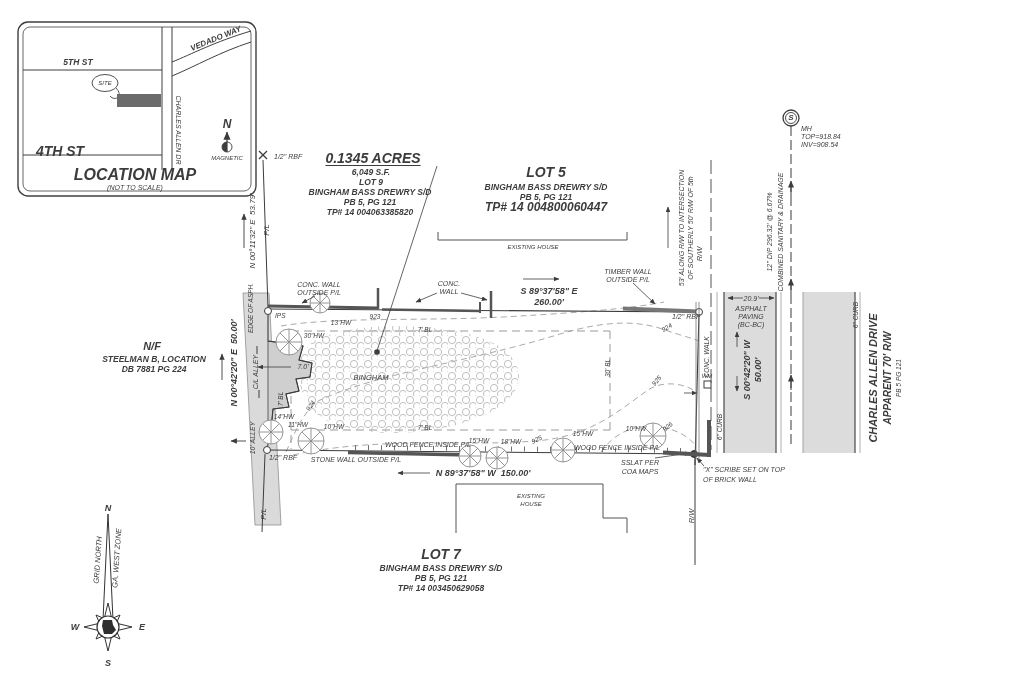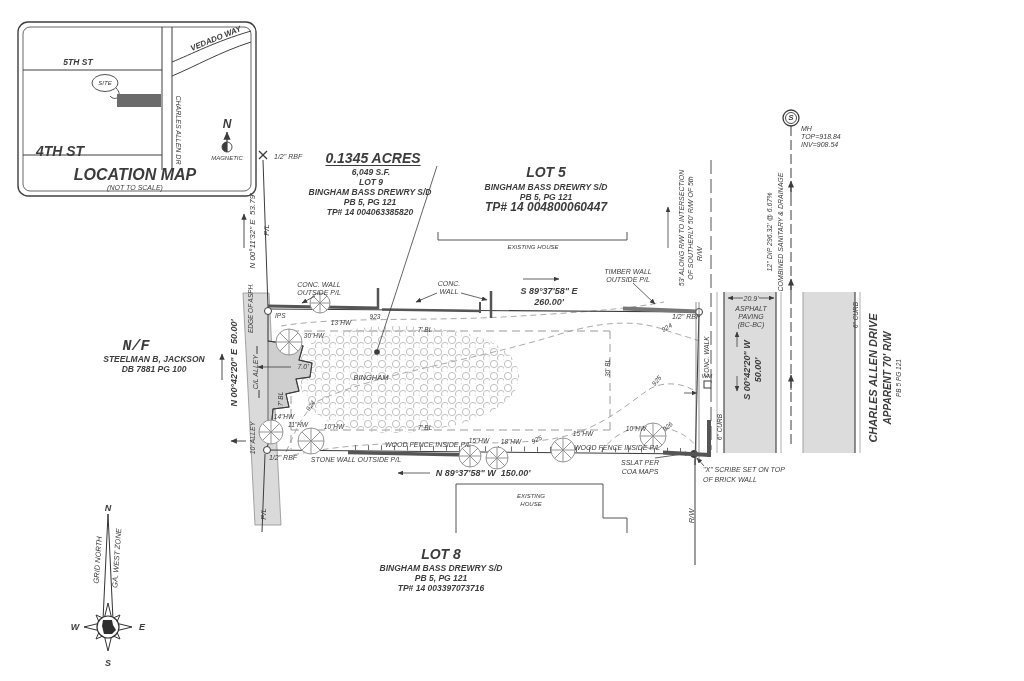--- a/index.html
+++ b/index.html
@@ -281,27 +281,27 @@
       <div class="lbl" style="left: 583px; top: 434px; font-size: 6.5px; transform: translate(-50%, -50%) rotate(0deg);">15"HW</div>
       <div class="lbl" style="left: 636px; top: 429px; font-size: 6.5px; transform: translate(-50%, -50%) rotate(0deg);">10"HW</div>
       <div class="lbl" style="left: 617px; top: 447px; font-size: 7px; transform: translate(-50%, -50%) rotate(0deg);">WOOD FENCE INSIDE P/L</div>
       <div class="lbl" style="left: 640px; top: 462px; font-size: 7px; transform: translate(-50%, -50%) rotate(0deg);">SSLAT PER</div>
       <div class="lbl" style="left: 640px; top: 471px; font-size: 7px; transform: translate(-50%, -50%) rotate(0deg);">COA MAPS</div>
       <div class="lbl" style="left: 356px; top: 459px; font-size: 7px; transform: translate(-50%, -50%) rotate(0deg);">STONE WALL OUTSIDE P/L</div>
       <div class="lbl" style="left: 283px; top: 457px; font-size: 7px; transform: translate(-50%, -50%) rotate(0deg);">1/2" RBF</div>
       <div class="lbl" style="left: 483px; top: 473px; font-size: 9px; font-weight: 700; transform: translate(-50%, -50%) rotate(0deg);">N 89°37'58" W  150.00'</div>
       <div class="lbl" style="left: 531px; top: 496px; font-size: 6px; transform: translate(-50%, -50%) rotate(0deg);">EXISTING</div>
       <div class="lbl" style="left: 531px; top: 504px; font-size: 6px; transform: translate(-50%, -50%) rotate(0deg);">HOUSE</div>
-      <div class="lbl" style="left: 441px; top: 554px; font-size: 14px; font-weight: 700; transform: translate(-50%, -50%) rotate(0deg);">LOT 8</div>
+      <div class="lbl" style="left: 441px; top: 554px; font-size: 14px; font-weight: 700; transform: translate(-50%, -50%) rotate(0deg);">LOT 7</div>
       <div class="lbl" style="left: 441px; top: 568px; font-size: 8.5px; font-weight: 700; transform: translate(-50%, -50%) rotate(0deg);">BINGHAM BASS DREWRY S/D</div>
       <div class="lbl" style="left: 441px; top: 578px; font-size: 8.5px; font-weight: 700; transform: translate(-50%, -50%) rotate(0deg);">PB 5, PG 121</div>
-      <div class="lbl" style="left: 441px; top: 588px; font-size: 8.5px; font-weight: 700; transform: translate(-50%, -50%) rotate(0deg);">TP# 14 003397073716</div>
-      <div class="lbl" style="left: 136px; top: 346px; font-size: 15px; font-weight: 700; transform: translate(-50%, -50%) rotate(0deg); font-family: Liberation Mono, monospace;">N/F</div>
-      <div class="lbl" style="left: 154px; top: 359px; font-size: 8.5px; font-weight: 700; transform: translate(-50%, -50%) rotate(0deg);">STEELMAN B, JACKSON</div>
-      <div class="lbl" style="left: 154px; top: 369px; font-size: 8.5px; font-weight: 700; transform: translate(-50%, -50%) rotate(0deg);">DB 7881 PG 100</div>
+      <div class="lbl" style="left: 441px; top: 588px; font-size: 8.5px; font-weight: 700; transform: translate(-50%, -50%) rotate(0deg);">TP# 14 003450629058</div>
+      <div class="lbl" style="left: 152px; top: 346px; font-size: 11px; font-weight: 700; transform: translate(-50%, -50%) rotate(0deg);">N/F</div>
+      <div class="lbl" style="left: 154px; top: 359px; font-size: 8.5px; font-weight: 700; transform: translate(-50%, -50%) rotate(0deg);">STEELMAN B, LOCATION</div>
+      <div class="lbl" style="left: 154px; top: 369px; font-size: 8.5px; font-weight: 700; transform: translate(-50%, -50%) rotate(0deg);">DB 7881 PG 224</div>
       <div class="lbl" style="left: 234px; top: 363px; font-size: 9px; font-weight: 700; transform: translate(-50%, -50%) rotate(-90deg);">N 00°42'20" E  50.00'</div>
       <div class="lbl" style="left: 251px; top: 308px; font-size: 6.5px; transform: translate(-50%, -50%) rotate(-90deg);">EDGE OF ASPH.</div>
       <div class="lbl" style="left: 255px; top: 372px; font-size: 7px; transform: translate(-50%, -50%) rotate(-90deg);">C/L ALLEY</div>
       <div class="lbl" style="left: 252px; top: 438px; font-size: 7px; transform: translate(-50%, -50%) rotate(-90deg);">10' ALLEY</div>
       <div class="lbl" style="left: 264px; top: 514px; font-size: 7.5px; transform: translate(-50%, -50%) rotate(-90deg);">P/L</div>
       <div class="lbl" style="left: 707px; top: 357px; font-size: 6.5px; transform: translate(-50%, -50%) rotate(-90deg);">CONC. WALK</div>
       <div class="lbl" style="left: 707px; top: 376px; font-size: 6px; transform: translate(-50%, -50%) rotate(0deg);">WM</div>
       <div class="lbl" style="left: 720px; top: 427px; font-size: 6.5px; transform: translate(-50%, -50%) rotate(-90deg);">6" CURB</div>
       <div class="lbl" style="left: 751px; top: 298px; font-size: 7px; transform: translate(-50%, -50%) rotate(0deg);">20.9'</div>
       <div class="lbl" style="left: 751px; top: 308px; font-size: 7px; transform: translate(-50%, -50%) rotate(0deg);">ASPHALT</div>

